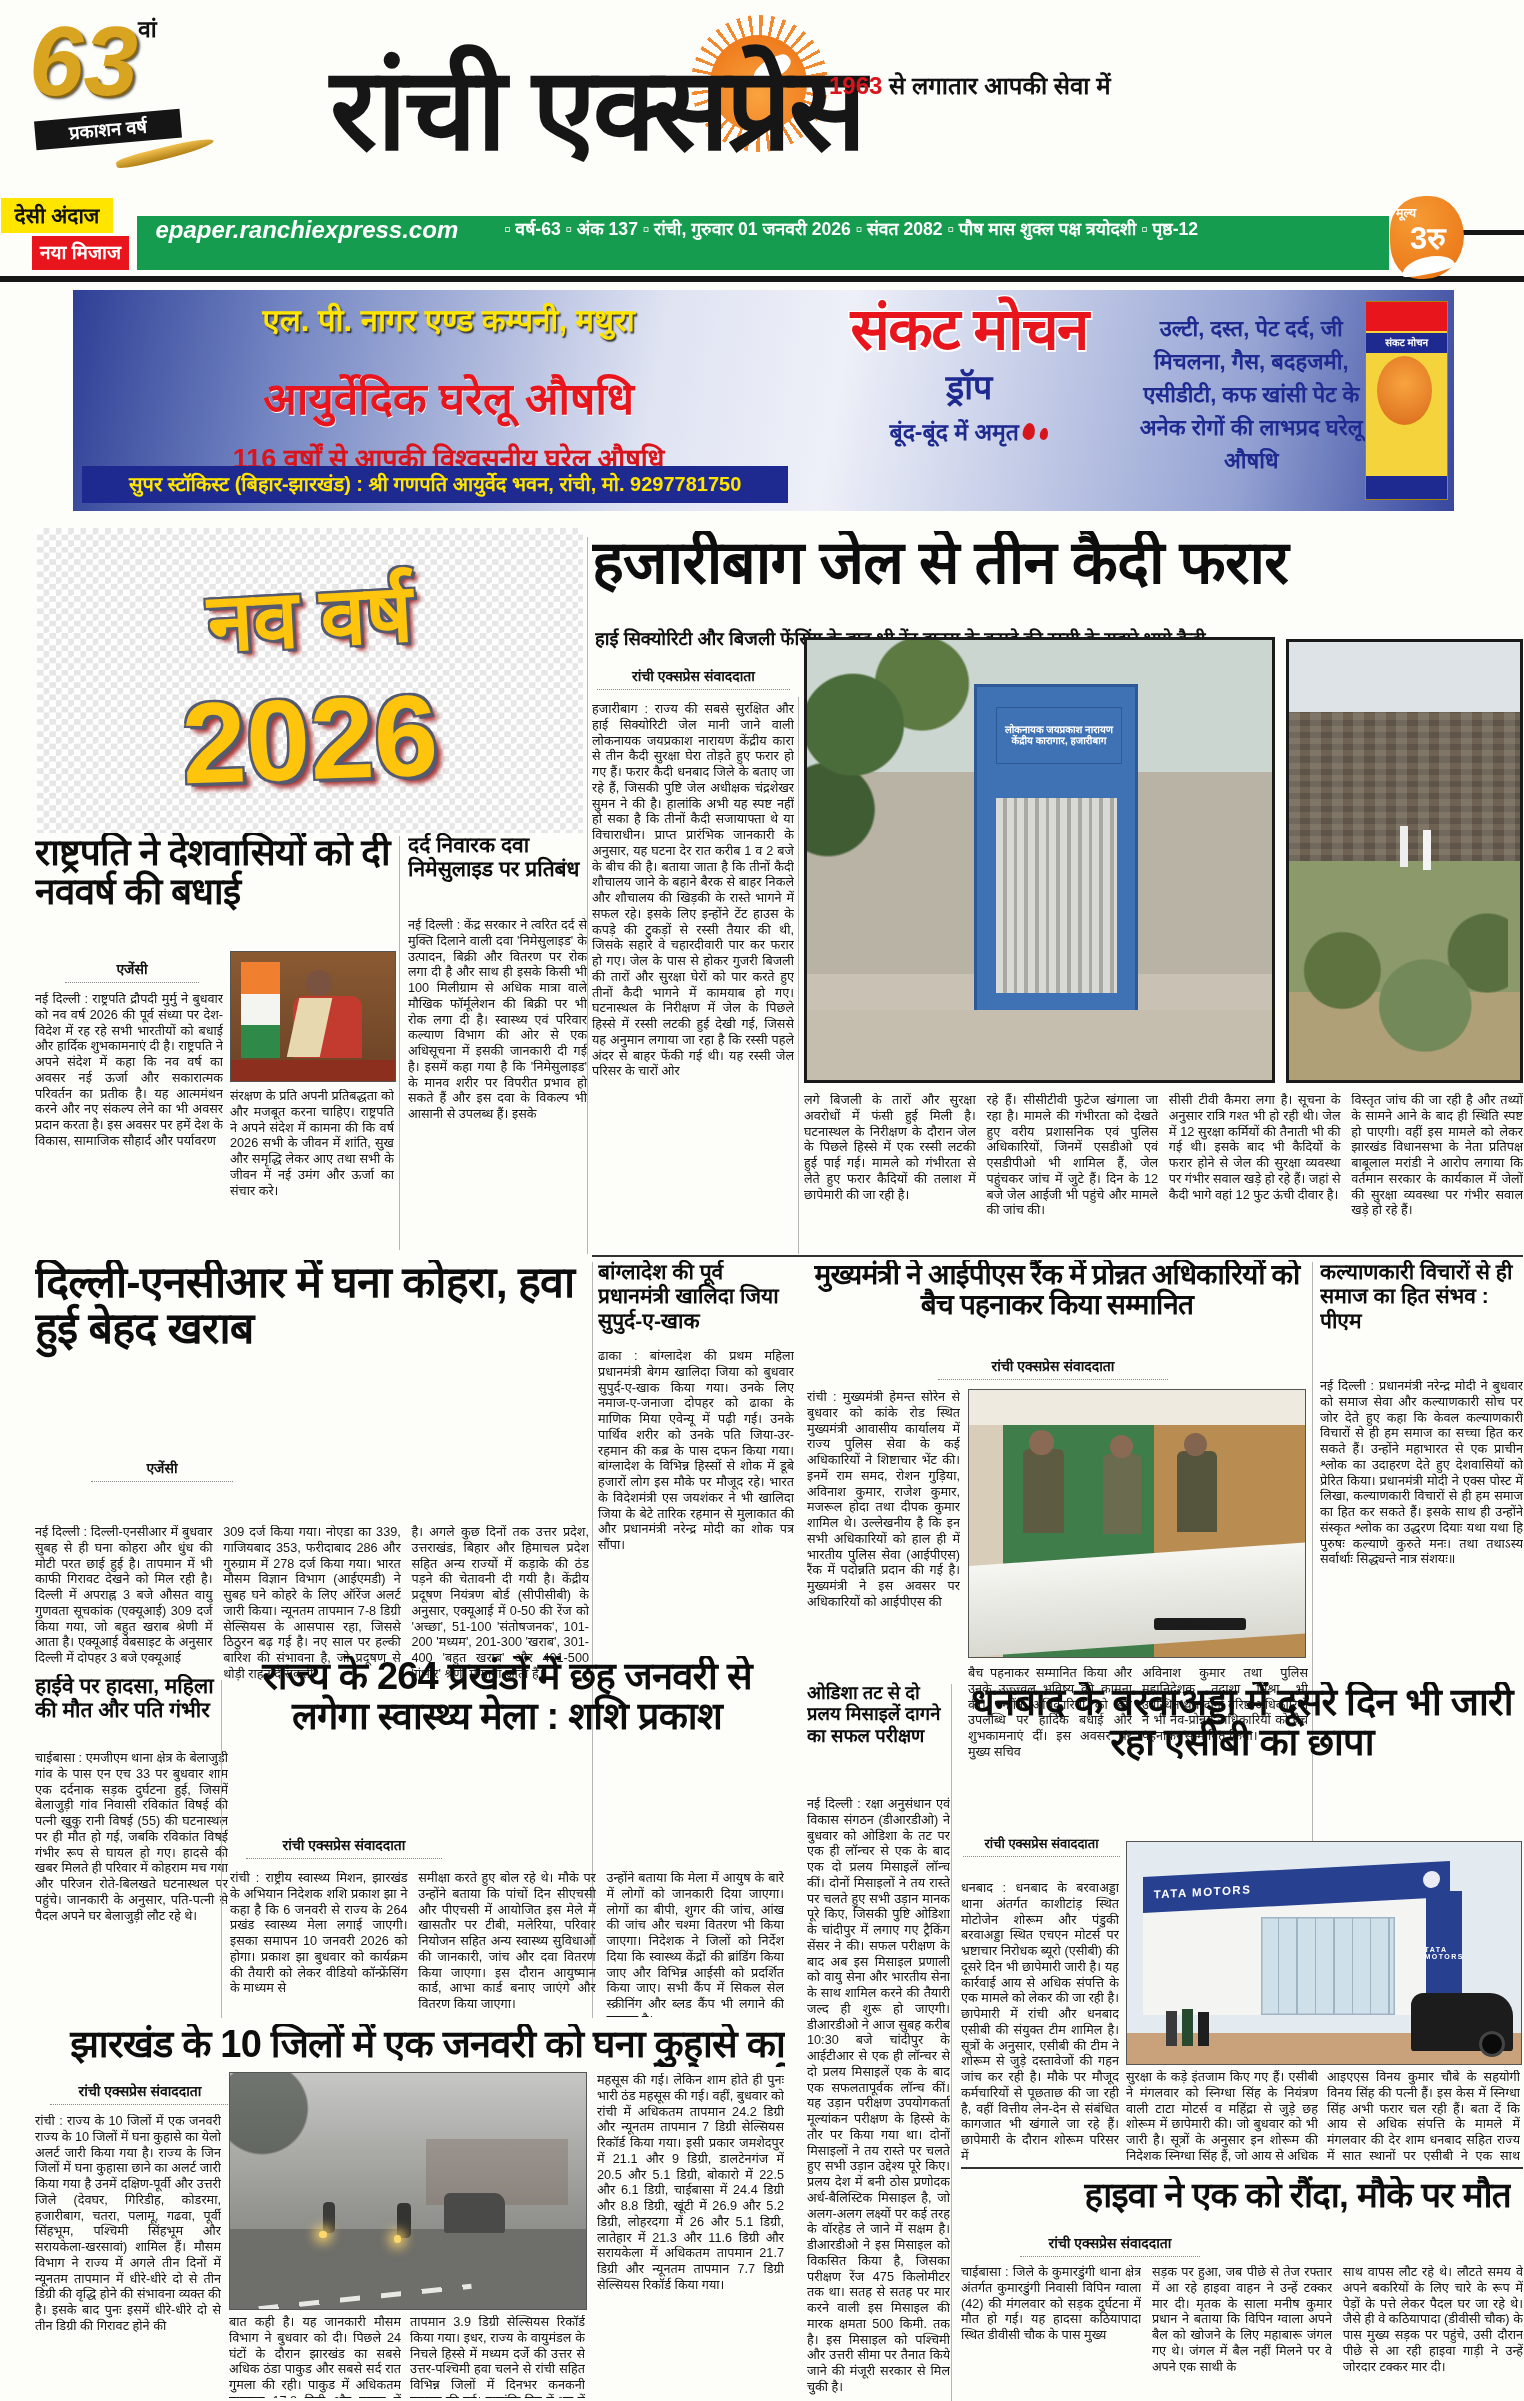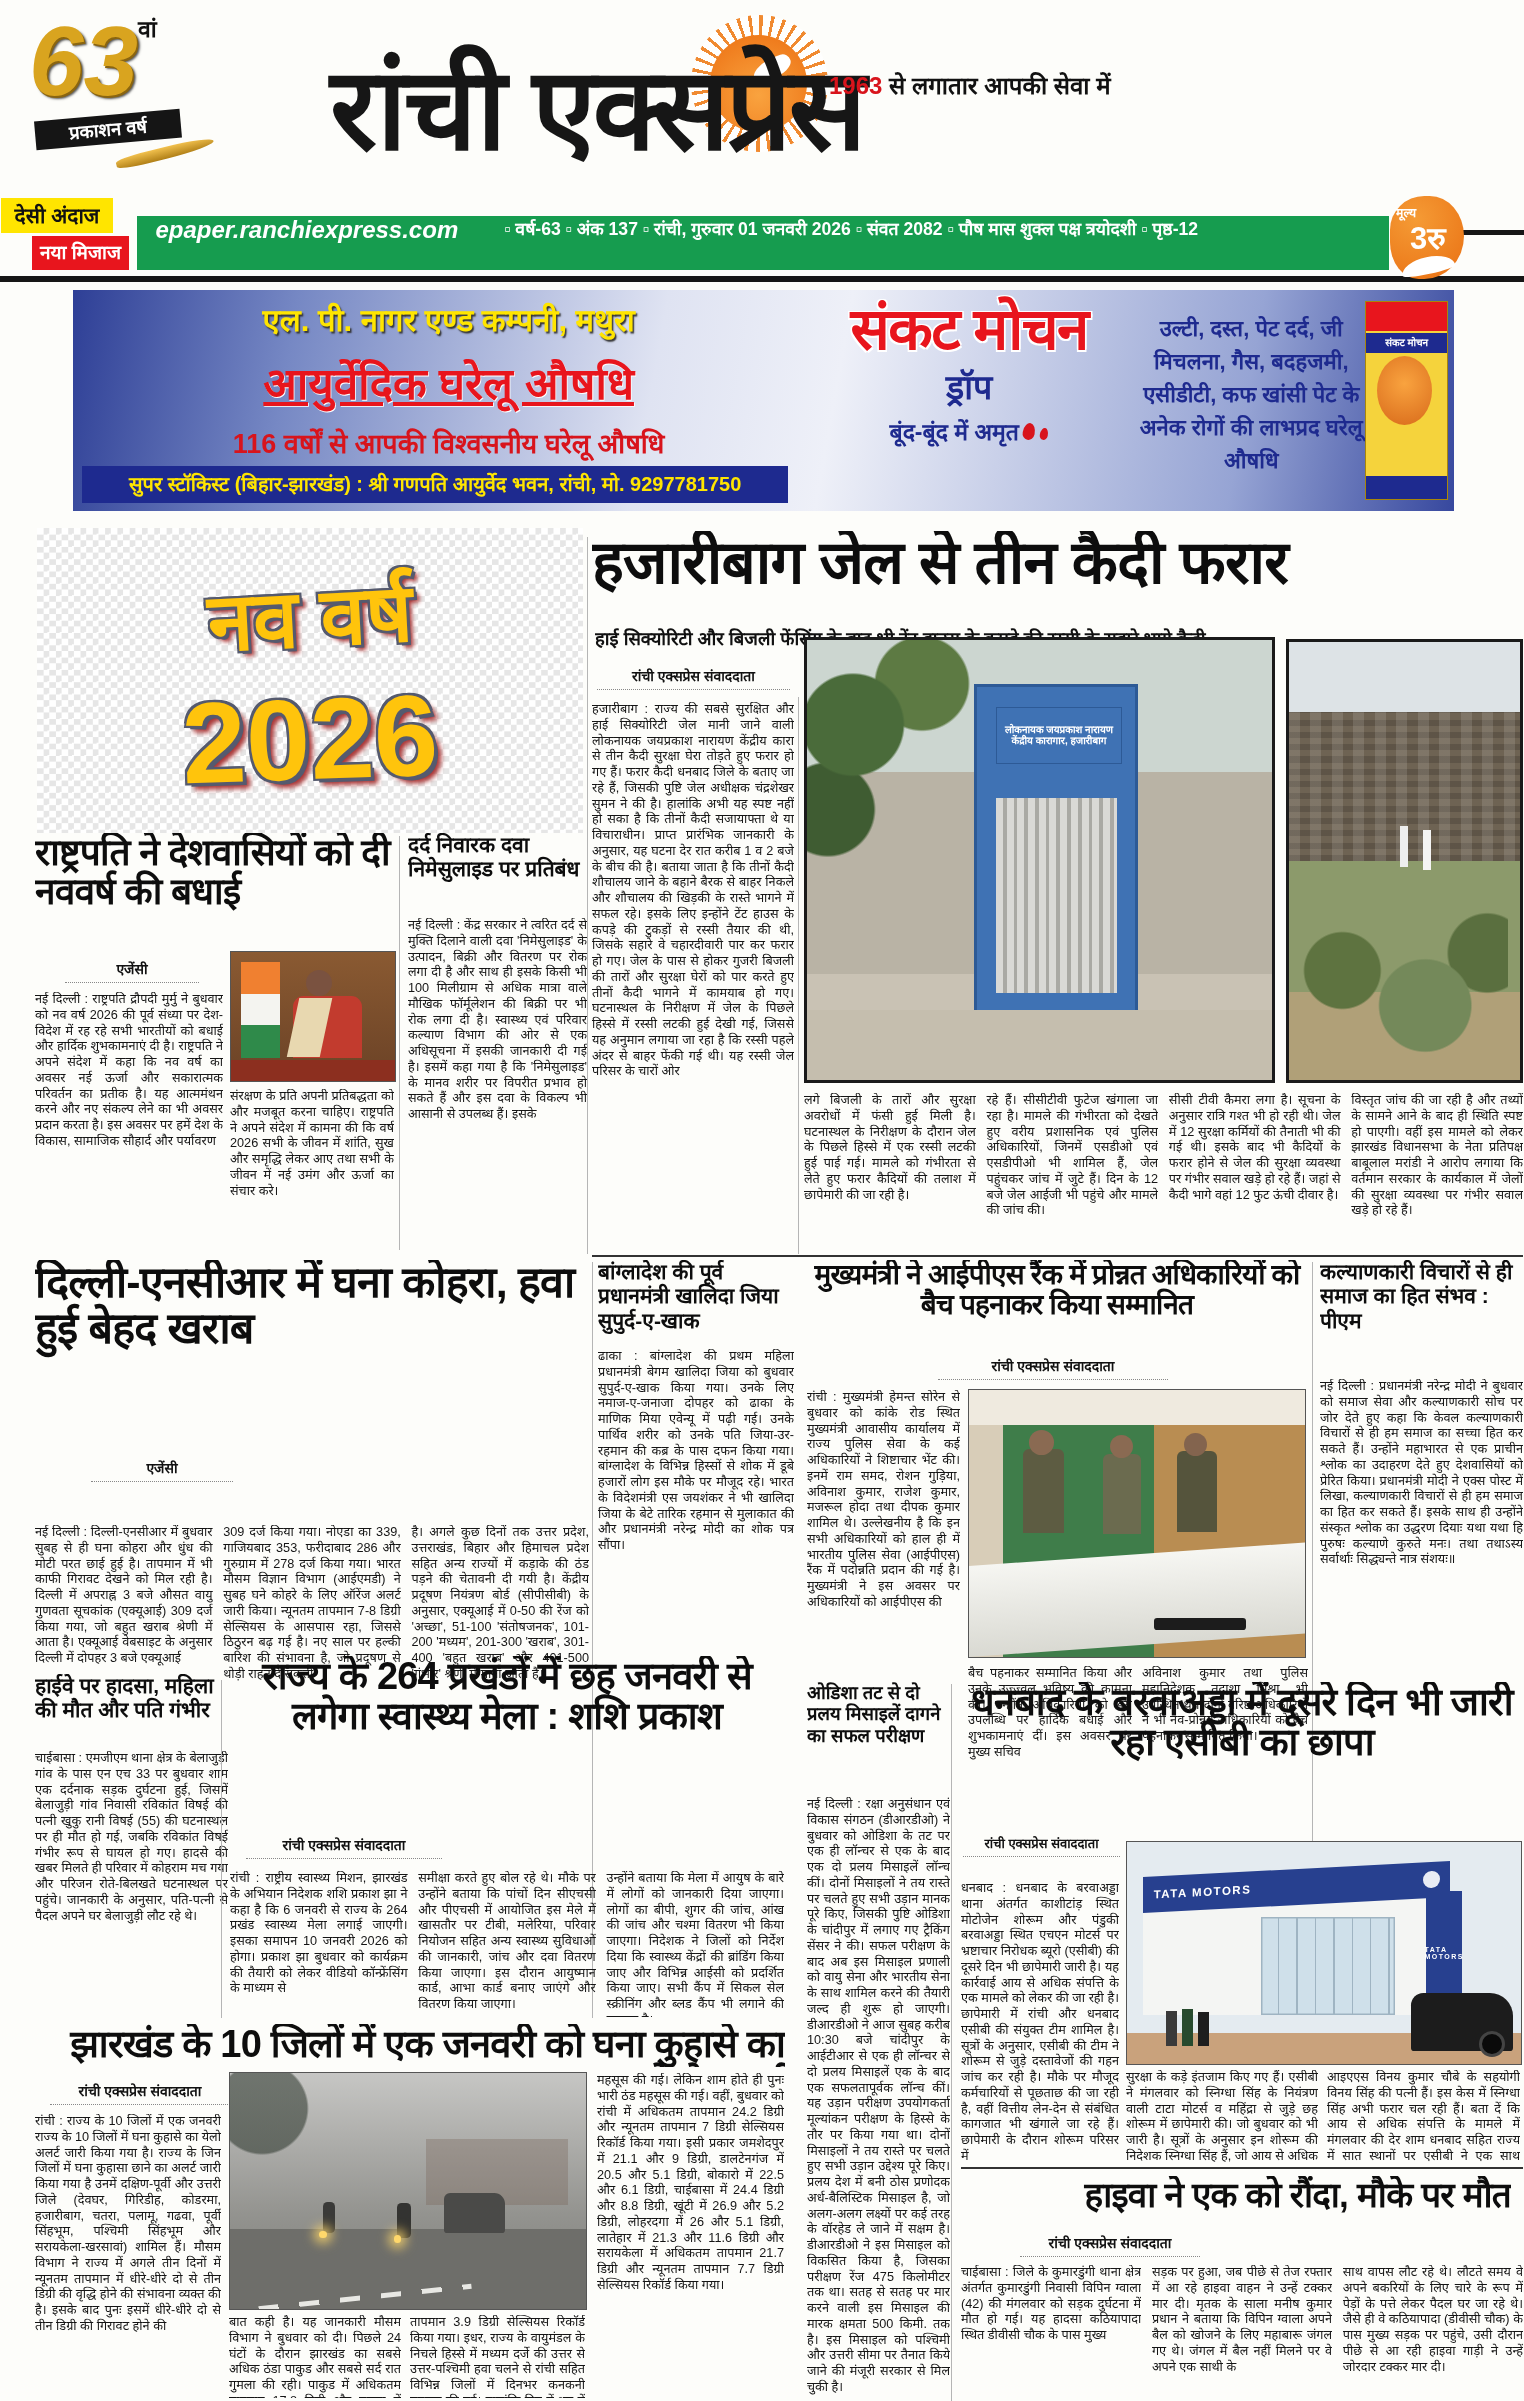--- a/index.html
+++ b/index.html
@@ -48,22 +48,22 @@
   .price .pv{position:absolute;left:20px;top:20px;color:#fff;font-size:31px;font-weight:900;}
   .price::after{content:"";position:absolute;left:10.7px;bottom:4.6px;width:54px;height:17px;background:#fff;
     border-radius:50% 50% 50% 50%/80% 80% 20% 20%;transform:rotate(-12deg);}
   .mastrule{left:0;top:276px;width:1524px;height:6.1px;background:#161616;}
   .maststub{left:1462px;top:230px;width:63px;height:4.6px;background:#161616;}
   
   .adban{left:73px;top:290px;width:1381px;height:221px;display:flex;
     background:linear-gradient(100deg,#2e3f96 0%,#7688c4 16%,#dfe3f2 42%,#eef0f8 55%,#96a4d4 84%,#37489e 100%);}
   .ad-left{width:733px;position:relative;padding:7.7px 0 0 23px;box-sizing:border-box;}
   .ad-company{color:#ffe500;font-weight:800;font-size:31px;text-shadow:1.5px 1.5px 1.5px #333;text-align:center;}
-  .ad-cat{color:#e8151d;font-weight:900;font-size:44px;text-align:center;margin-top:12px;
-    text-shadow:0.8px 0.8px 0 #fff;text-decoration:underline;}
+  .ad-cat{color:#e8151d;font-weight:900;font-size:44px;text-align:center;margin-top:27px;
+    text-shadow:0.8px 0.8px 0 #fff;}
   .ad-trust{color:#d8141c;font-weight:800;font-size:27px;text-align:center;margin-top:12.3px;}
   .ad-stockist{position:absolute;left:9.2px;bottom:7.7px;width:706px;height:37px;background:#1e2a8f;
     color:#ffe500;font-weight:700;font-size:20px;text-align:center;line-height:37px;}
   .ad-mid{width:338px;position:relative;text-align:center;padding-top:9.2px;}
   .ad-brand{color:#e8151d;font-weight:900;font-size:58px;line-height:1.02;letter-spacing:-1.5px;
     text-shadow:1.5px 1.5px 0 #fff,-1.5px -1.5px 0 #fff,1.5px -1.5px 0 #fff,-1.5px 1.5px 0 #fff;}
   .ad-form{color:#1e2a8f;font-weight:900;font-size:34px;margin-top:4.6px;}
   .ad-slogan{color:#1e2a8f;font-weight:800;font-size:23px;margin-top:6.1px;}
   .drop{display:inline-block;width:12.3px;height:17px;background:#d8141c;
     border-radius:50% 50% 50% 50%/60% 60% 40% 40%;transform:rotate(12deg);margin-left:4.6px;}

